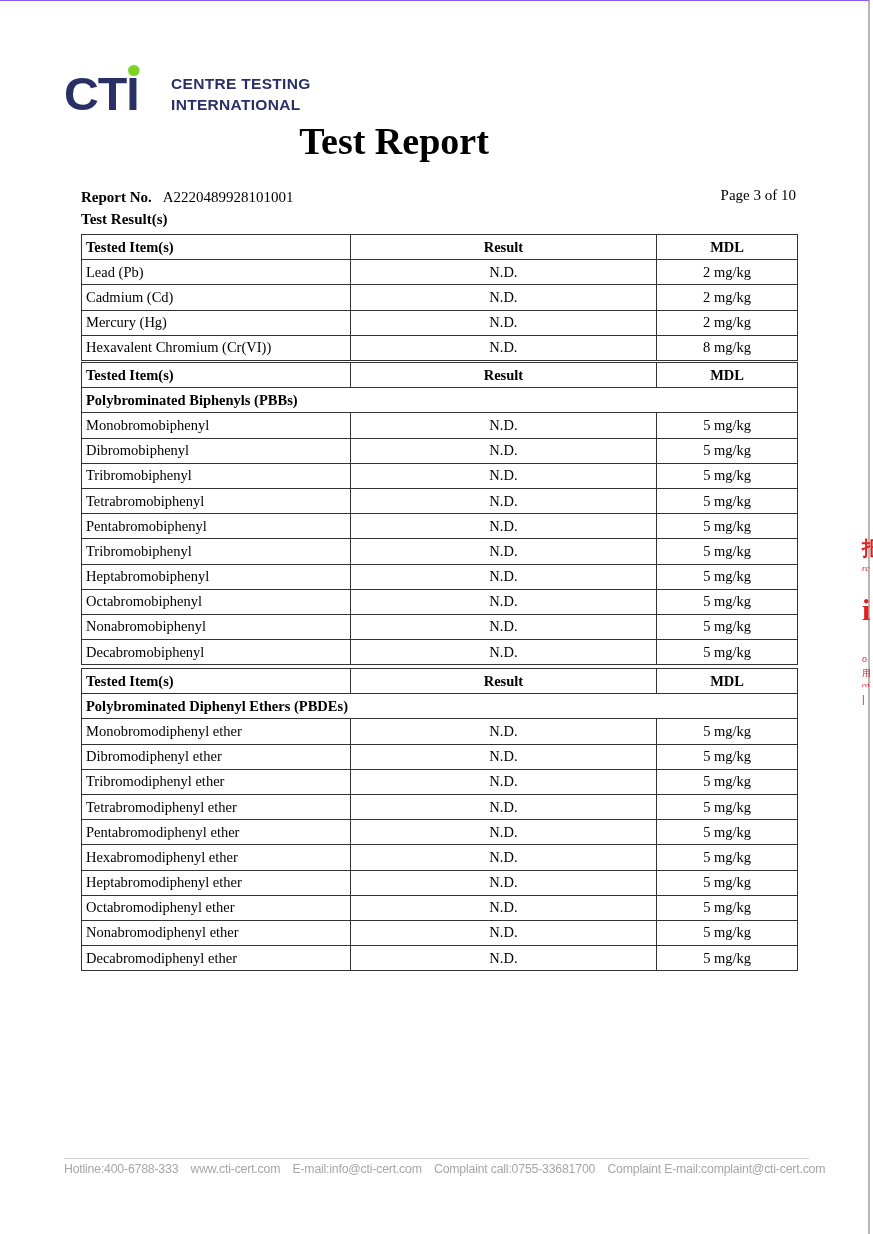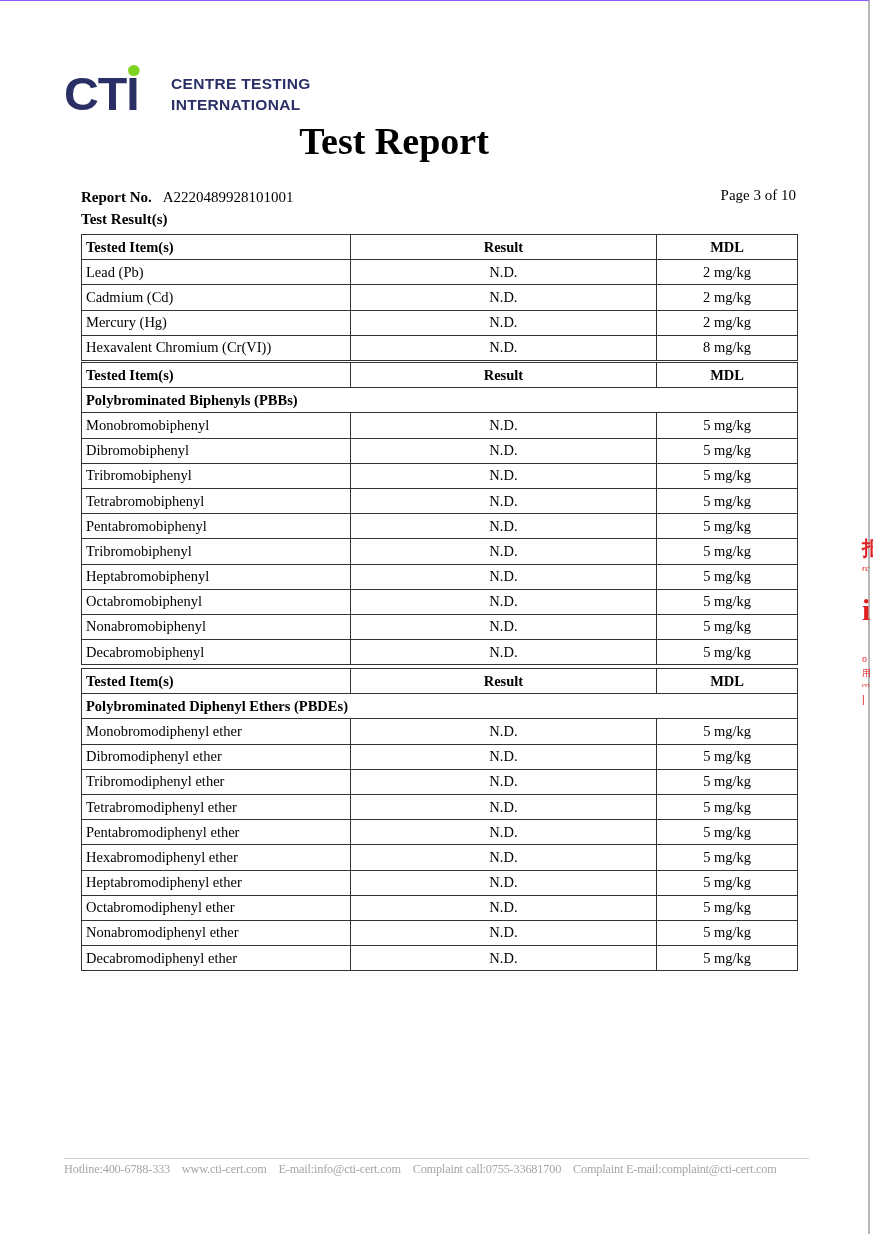--- a/index.html
+++ b/index.html
@@ -18,21 +18,21 @@
   td { border:1px solid #333; height:24.2px; padding:0 4px; vertical-align:middle; }
   td.c1 { width:260px; }
   td.c2 { width:298px; text-align:center; }
   td.c3 { width:132px; text-align:center; }
   tr.hdr td { font-weight:bold; }
   tr.grp td { font-weight:bold; }
   #t1 { top:233px; }
   #t2 { top:361px; }
   #t3 { top:667px; }
   .footer-line { position:absolute; left:64px; top:1157px; width:745px; border-top:1px solid #cfcfcf; }
-  .footer { position:absolute; left:64px; top:1161px; font-family:Liberation Serif, serif; font-size:12.3px; color:#a6a6a6; white-space:nowrap; letter-spacing:-0.2px; }
+  .footer { position:absolute; left:64px; top:1161px; font-family:Liberation Sans, sans-serif; font-size:12.3px; color:#a6a6a6; white-space:nowrap; letter-spacing:-0.2px; }
   .footer span { margin-right:9px; }
   .side-stamp { position:absolute; left:860px; top:535px; width:13px; height:170px; overflow:hidden; color:#e02020; font-weight:bold; }
   .side-stamp div { position:absolute; left:2px; }
 </style>
 </head>
 <body>
 
 <div class="page">
 
   <div class="logo">

